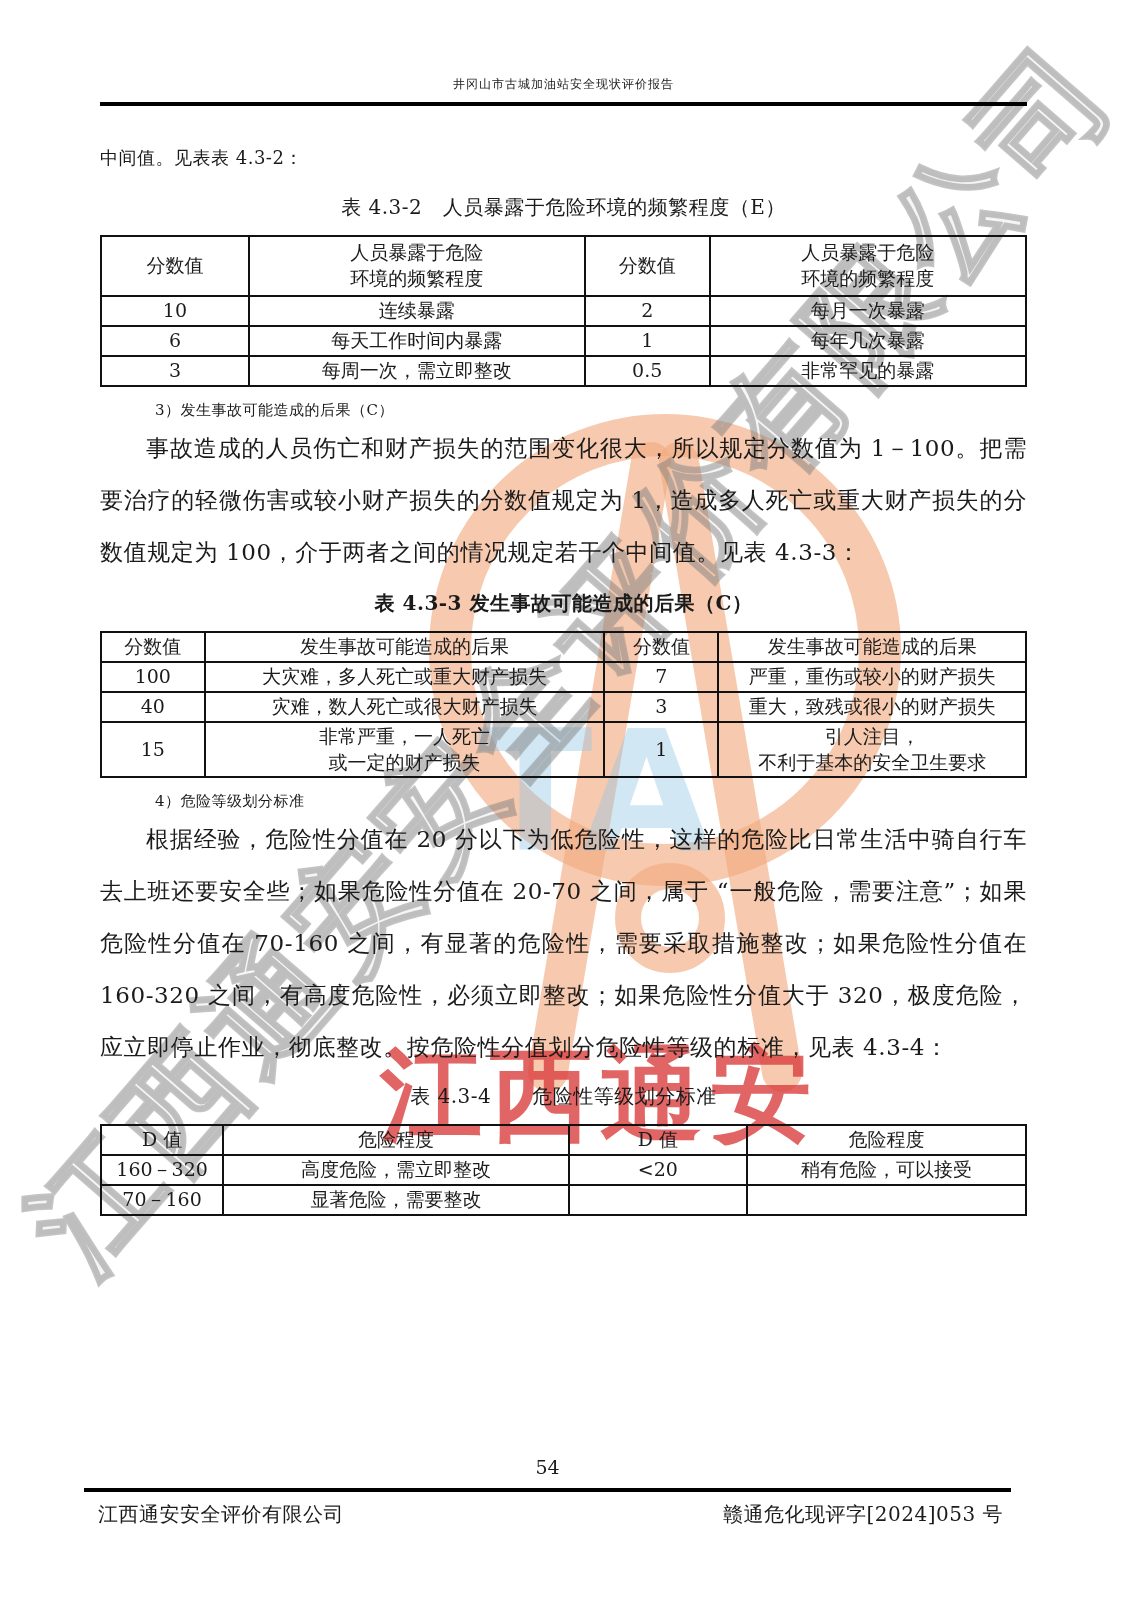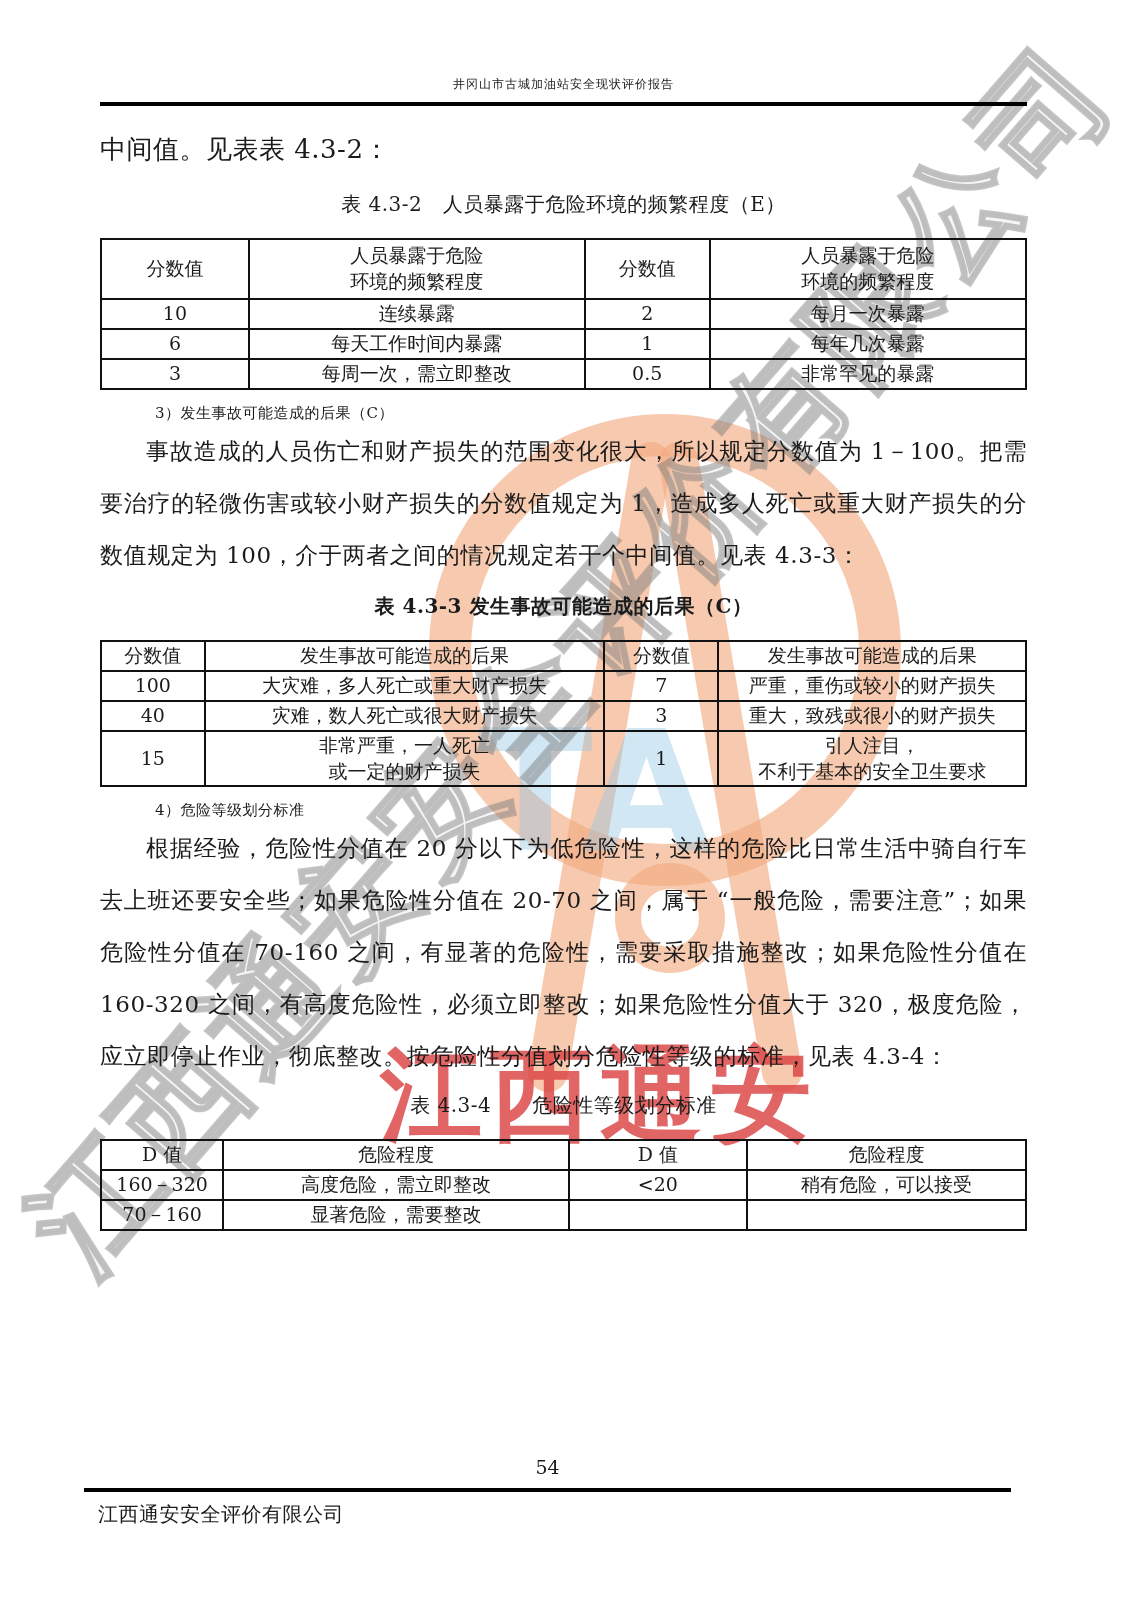--- a/index.html
+++ b/index.html
@@ -33,32 +33,32 @@
   
   .content{
     position:absolute; left:100px; top:0; width:927px; z-index:2;
   }
   .doc-header-title{
     margin-top:76px; text-align:center; font-size:12px; letter-spacing:1px;
   }
   .doc-header-rule{
     margin-top:9px; height:0; border-bottom:4px solid #000;
   }
-  .intro{margin:26px 0 0; font-size:26px; letter-spacing:0.5px;}
+  .intro{margin:40px 0 0; font-size:18px; letter-spacing:0.5px;}
   .caption{text-align:center; font-size:20px; letter-spacing:0.5px;}
   .caption-1{margin-top:24px;}
   .caption-2{margin-top:12px;font-weight:bold;}
   .caption-3{margin-top:10px;}
   .heading{margin:14px 0 0; padding-left:55px; font-size:15px; letter-spacing:0.5px;}
   .para{
     margin:2px 0 0; font-size:23px; line-height:52px; letter-spacing:0.6px;
     text-align:justify; text-indent:2em;
   }
   table.t{
-    width:100%; margin-top:20px; border-collapse:collapse; table-layout:fixed;
+    width:100%; margin-top:14px; border-collapse:collapse; table-layout:fixed;
     font-size:19px;
   }
   table.t th, table.t td{
     border:2px solid #111; text-align:center; vertical-align:middle;
     font-weight:normal; padding:1px 4px; line-height:1.35; white-space:pre-line;
     background:transparent;
   }
   table.t1 th{height:56px;}
   table.t td{height:26px;}
   table.t2 th, table.t3 th{height:26px;}
@@ -201,16 +201,17 @@
           </tr>
         </tbody>
       </table>
   </div>
 
   <div class="footer">
     <div class="page-number">54</div>
     <div class="footer-rule"></div>
     <div class="footer-row">
       <span>江西通安安全评价有限公司</span>
+      <span>赣通危化现评字[2024]053 号</span>
     </div>
   </div>
 
 </div>
 
 </body></html>

